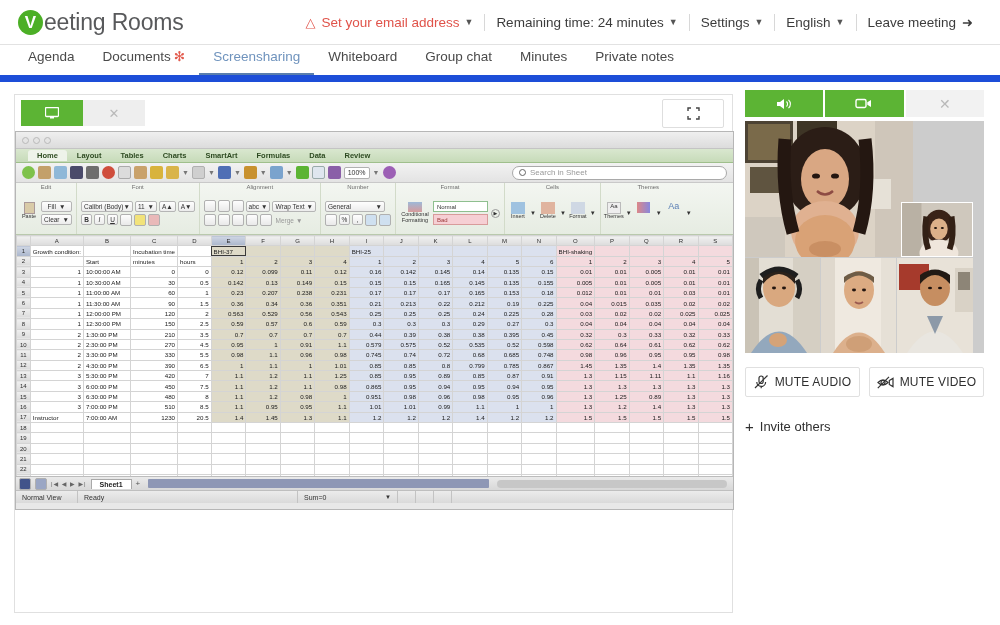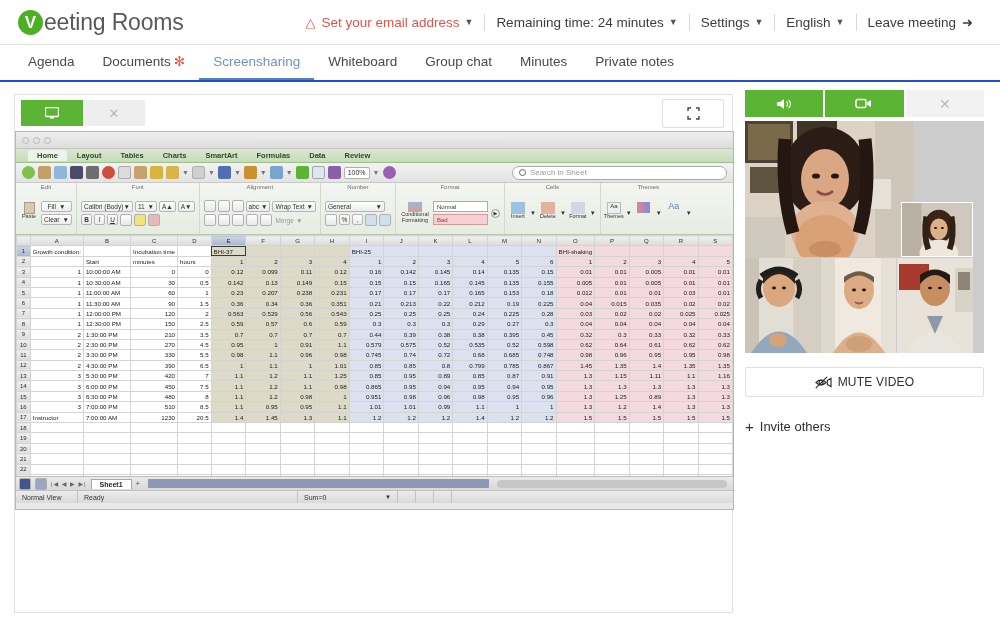--- a/index.html
+++ b/index.html
@@ -29,21 +29,21 @@
   #header-nav .hitem { display:flex; align-items:center; padding:0 11px; white-space:nowrap; cursor:pointer; }
   #header-nav .sep { width:1px; height:17px; background:#d8d8d8; }
   .caret { margin-left:5px; font-size:9px; color:#555; }
   .warn-tri { color:#e0534a; margin-right:6px; font-size:13px; line-height:1; }
   .email-warn { color:#e0534a; }
   .leave-ico { margin-left:6px; font-size:13px; }
 
   
   #tabbar {
     height:37px; display:flex; align-items:flex-end; padding:0 18px;
-    border-bottom:2px solid #1d4ed8; background:#fff;
+    border-bottom:7px solid #1d4ed8; background:#fff;
   }
   .tab {
     font-size:13.5px; color:#4a4a4a; padding:0 14px 9px 14px; cursor:pointer;
     border-bottom:2px solid transparent; white-space:nowrap;
   }
   .tab:first-child { padding-left:10px; }
   .tab.active { color:#6f93bd; border-bottom-color:#5a7fae; }
   .tab .star { color:#e35b4e; margin-left:3px; }
 
   
@@ -1146,20 +1146,29 @@
           <ellipse cx="33" cy="30" rx="2" ry="1.3" fill="#1c110b"></ellipse>
           <ellipse cx="43" cy="30" rx="2" ry="1.3" fill="#1c110b"></ellipse>
           <path d="M10,95 Q38,52 66,95 Z" fill="#e9e6e0"></path>
           <path d="M30,58 L38,76 L46,58 Z" fill="#8c99a8"></path>
         </svg>
       </div>
     </div>
 
     <div id="mute-row">
       <div class="mute-btn">
+        <svg width="15" height="14" viewBox="0 0 15 14">
+          <rect x="5" y="1" width="4.2" height="7.5" rx="2.1" fill="none" stroke="#333" stroke-width="1.2"></rect>
+          <path d="M2.8,7 A4.4,4.4 0 0 0 11.6,7" fill="none" stroke="#333" stroke-width="1.2"></path>
+          <line x1="7.2" y1="11.4" x2="7.2" y2="13.2" stroke="#333" stroke-width="1.2"></line>
+          <line x1="1" y1="13" x2="13.5" y2="0.5" stroke="#333" stroke-width="1.2"></line>
+        </svg>
+        <span>MUTE AUDIO</span>
+      </div>
+      <div class="mute-btn">
         <svg width="17" height="13" viewBox="0 0 17 13">
           <path d="M1,6.5 Q6,1.5 11,6.5 Q6,11.5 1,6.5 Z" fill="none" stroke="#333" stroke-width="1.2"></path>
           <circle cx="6" cy="6.5" r="2" fill="none" stroke="#333" stroke-width="1.2"></circle>
           <path d="M12.3,4.6 L16,2.4 L16,10.6 L12.3,8.4 Z" fill="none" stroke="#333" stroke-width="1.2"></path>
           <line x1="0.8" y1="12.2" x2="12" y2="0.8" stroke="#333" stroke-width="1.2"></line>
         </svg>
         <span>MUTE VIDEO</span>
       </div>
     </div>
 

